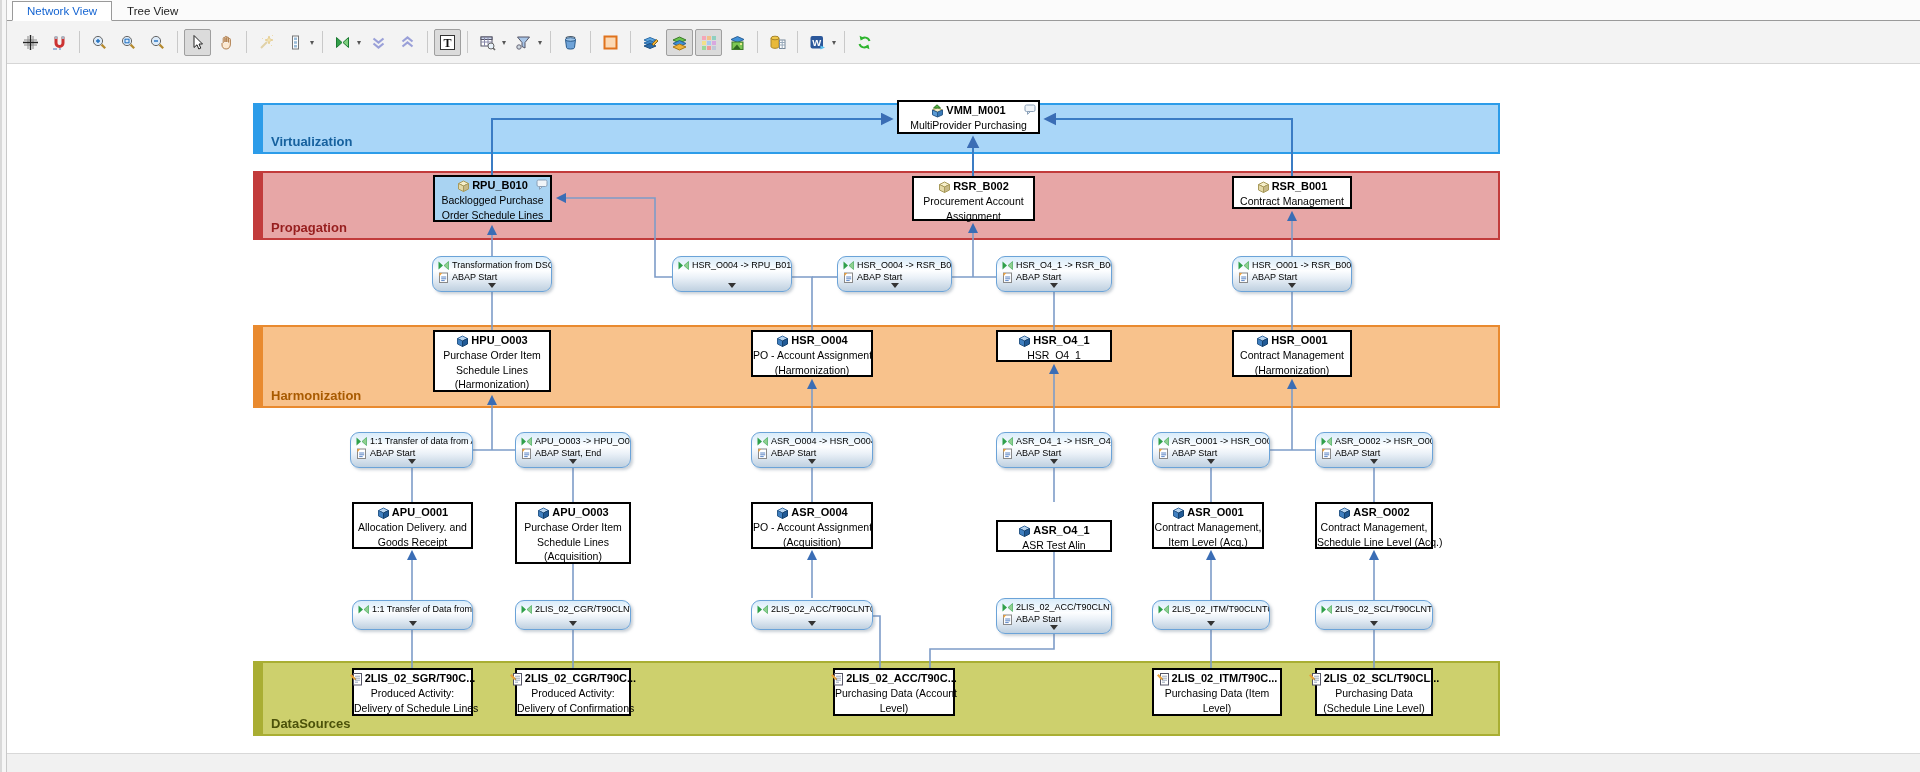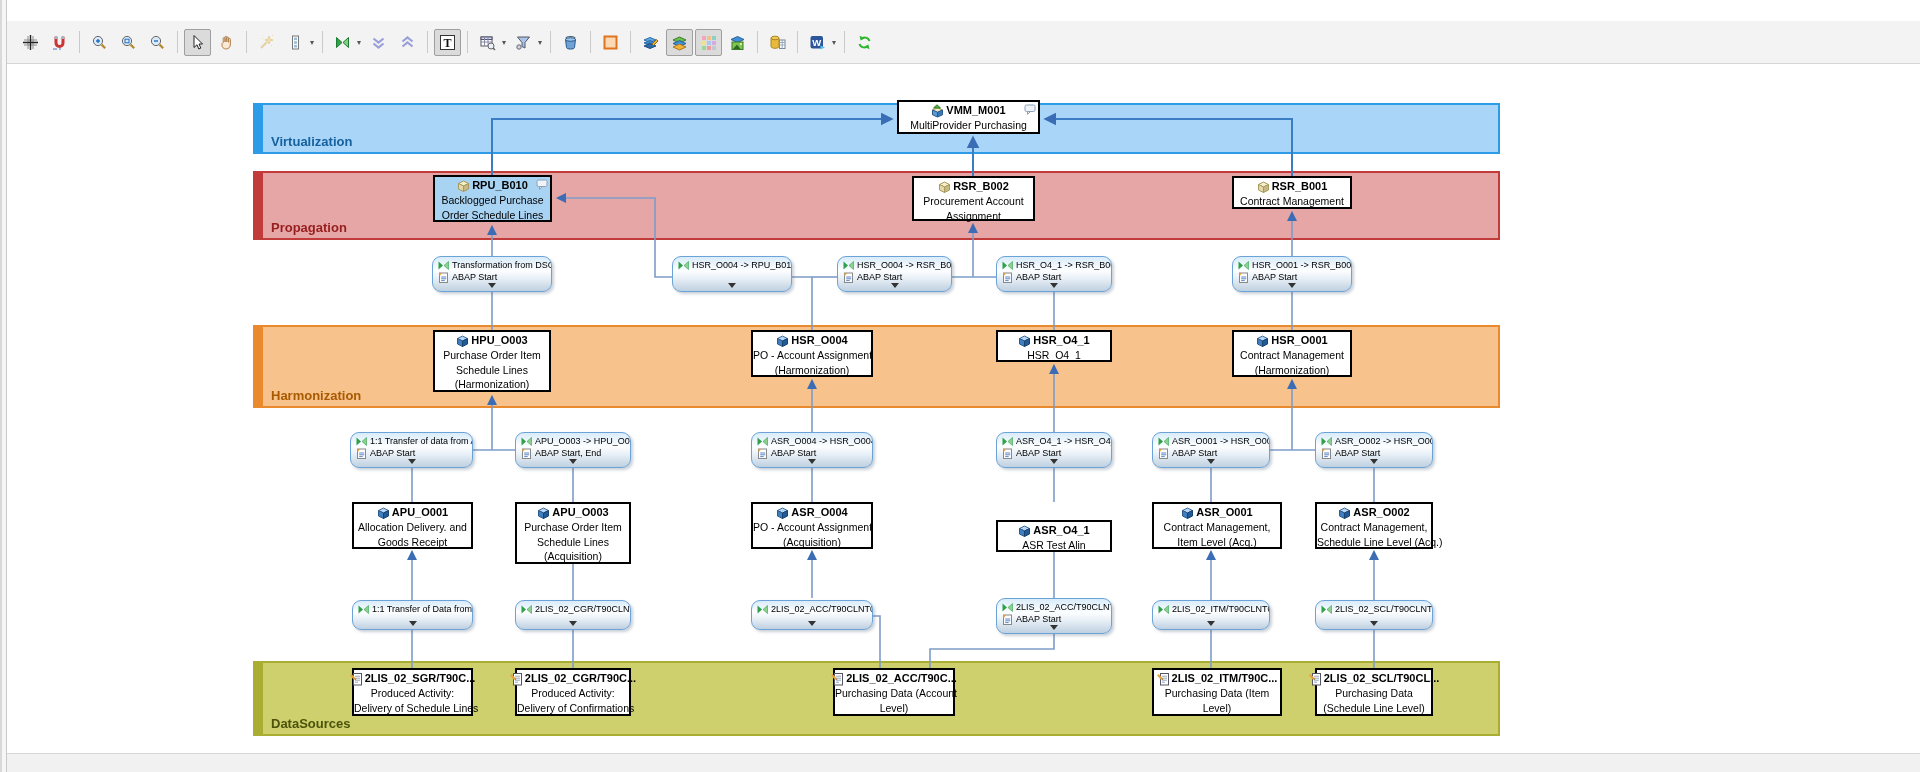--- a/index.html
+++ b/index.html
@@ -231,20 +231,24 @@
         <rect x="1.5" y="1" width="8" height="9.5" fill="#fff" stroke="#888"></rect>
         <polygon points="1.5,1 4.2,1 1.5,4.2" fill="#f0a23c"></polygon>
         <path d="M3.2 5h5M3.2 6.8h5M3.2 8.6h3.5" stroke="#4a78c0" stroke-width=".9"></path>
       </symbol>
   </defs>
 </svg>
 
 <div class="screen">
 
   <div class="left-strip"></div>
+  <div class="tabbar">
+    <div class="tab active">Network View</div>
+    <div class="tab">Tree View</div>
+  </div>
 
   <div class="toolbar">
     <div class="tbtn">
         <svg>
           <use href="#ic-grid"></use>
         </svg>
       </div>
     <div class="tbtn">
         <svg>
           <use href="#ic-magnet"></use>
@@ -775,21 +779,21 @@
   </div>
   <div class="node" style="left:996px;top:520px;width:116px;height:32px">
     <div class="node-title">
         <svg>
           <use href="#ic-dso"></use>
         </svg>
         <span>ASR_O4_1</span>
       </div>
     <div class="node-line">ASR Test Alin</div>
   </div>
-  <div class="node" style="left:1152px;top:502px;width:130px;height:47px">
+  <div class="node" style="left:1152px;top:502px;width:112px;height:47px">
     <div class="node-title">
         <svg>
           <use href="#ic-dso"></use>
         </svg>
         <span>ASR_O001</span>
       </div>
     <div class="node-line">Contract Management,</div>
     <div class="node-line">Item Level (Acq.)</div>
   </div>
   <div class="node" style="left:1315px;top:502px;width:118px;height:47px">

